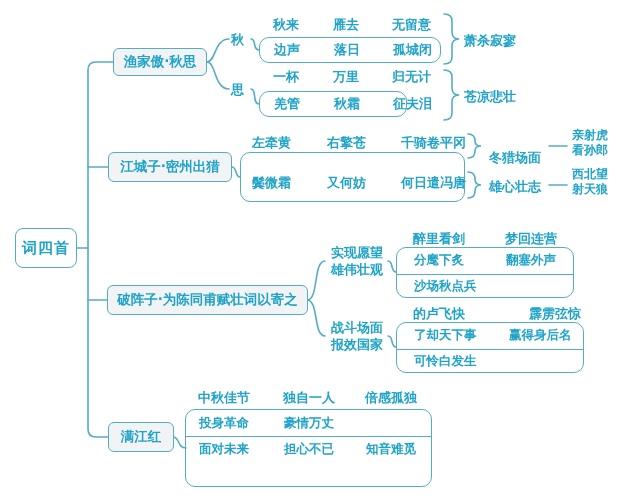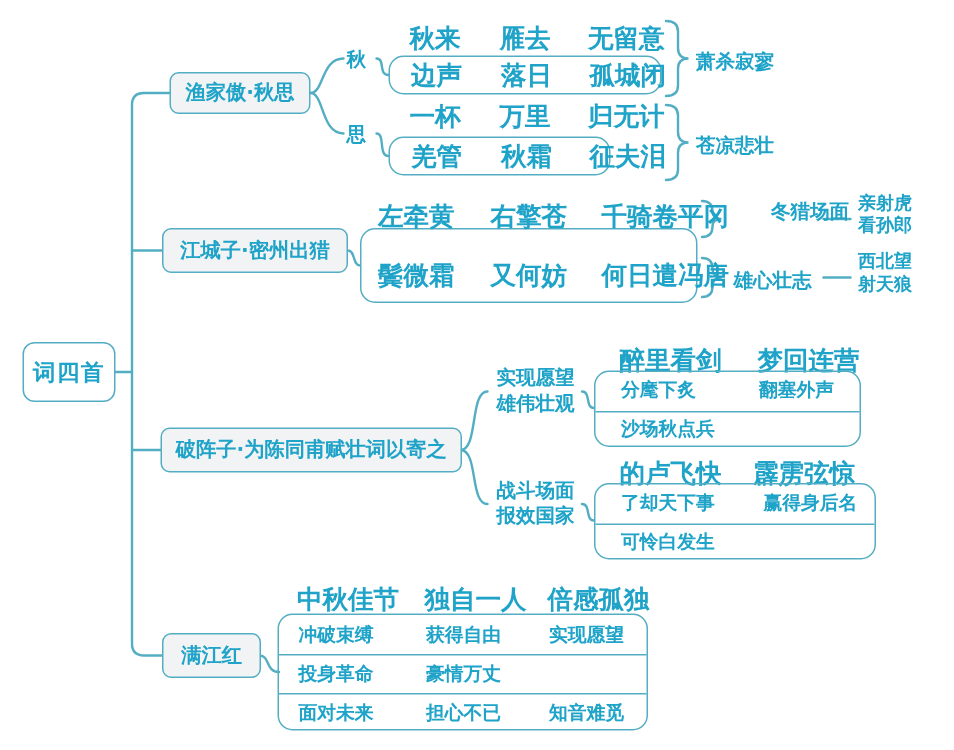--- a/index.html
+++ b/index.html
@@ -13,25 +13,25 @@
   .node{
     display:flex;align-items:center;justify-content:center;
     background:#f1f3f4;border:1.6px solid #54aec3;border-radius:6px;
     font-size:13.5px;z-index:2;box-sizing:border-box;white-space:nowrap;
   }
   .rootnode{background:#ffffff;font-size:15px;border-radius:8px;letter-spacing:1px;}
   .rect{
     border:1.6px solid #54aec3;border-radius:10px;background:transparent;
     z-index:1;box-sizing:border-box;
   }
-  .row{display:grid;align-items:center;font-size:17px;z-index:2;white-space:nowrap;}
+  .row{display:grid;align-items:center;font-size:13px;z-index:2;white-space:nowrap;}
   .cols-b1{grid-template-columns:60px 59px auto;padding-left:14px;}
   .cols-b2{grid-template-columns:75px 74px auto;}
   .cols-b3a{grid-template-columns:92px auto;}
-  .cols-b3b{grid-template-columns:89px auto;}
+  .cols-b3b{grid-template-columns:89px auto;gap:27px;}
   .cols-b3c{grid-template-columns:95px auto;}
   .cols-b4{grid-template-columns:85px 82px auto;padding-left:13px;}
   .stack{z-index:2;}
   .srow{height:25.5px;display:grid;align-items:center;font-size:12.5px;white-space:nowrap;box-sizing:border-box;}
   .srow + .srow{border-top:1.6px solid #54aec3;}
   .lbl{font-size:13px;z-index:2;white-space:nowrap;}
   .lbl2{font-size:13px;line-height:17px;text-align:center;z-index:2;white-space:nowrap;}
   .ending{font-size:12px;line-height:15px;z-index:2;white-space:nowrap;}
 </style>
 </head>
@@ -109,21 +109,21 @@
     <span>左牵黄</span>
     <span>右擎苍</span>
     <span>千骑卷平冈</span>
   </div>
   <div class="abs rect" style="left:240px;top:152px;width:225px;height:50px;"></div>
   <div class="abs row cols-b2" style="left:252px;top:172px;width:212px;height:22px;">
     <span>鬓微霜</span>
     <span>又何妨</span>
     <span>何日遣冯唐</span>
   </div>
-  <div class="abs lbl" style="left:489px;top:132px;margin-left:25px;">冬猎场面</div>
+  <div class="abs lbl" style="left:489px;top:149px;">冬猎场面</div>
   <div class="abs ending" style="left:572px;top:128px;text-align:center;">亲射虎</div>
   <div class="abs ending" style="left:572px;top:143px;">看孙郎</div>
   <div class="abs lbl" style="left:489px;top:178px;">雄心壮志</div>
   <div class="abs ending" style="left:572px;top:167px;">西北望</div>
   <div class="abs ending" style="left:572px;top:182px;">射天狼</div>
 
   <div class="abs node" style="left:107px;top:285px;width:201px;height:30px;">破阵子·为陈同甫赋壮词以寄之</div>
 
   <div class="abs lbl2" style="left:328px;top:244px;width:58px;">
     <div>实现愿望</div>
@@ -163,25 +163,20 @@
 
   <div class="abs node" style="left:108px;top:422px;width:66px;height:30px;">满江红</div>
 
   <div class="abs row cols-b4" style="left:185px;top:388px;width:247px;height:19px;">
     <span>中秋佳节</span>
     <span>独自一人</span>
     <span>倍感孤独</span>
   </div>
   <div class="abs rect stack" style="left:185px;top:409px;width:247px;height:78px;">
     <div class="srow cols-b4" style="height:26px;">
-      <span>冲破束缚</span>
-      <span>获得自由</span>
-      <span>实现愿望</span>
-    </div>
-    <div class="srow cols-b4" style="height:26px;">
       <span>投身革命</span>
       <span>豪情万丈</span>
     </div>
     <div class="srow cols-b4" style="height:26px;">
       <span>面对未来</span>
       <span>担心不已</span>
       <span>知音难觅</span>
     </div>
   </div>
 

